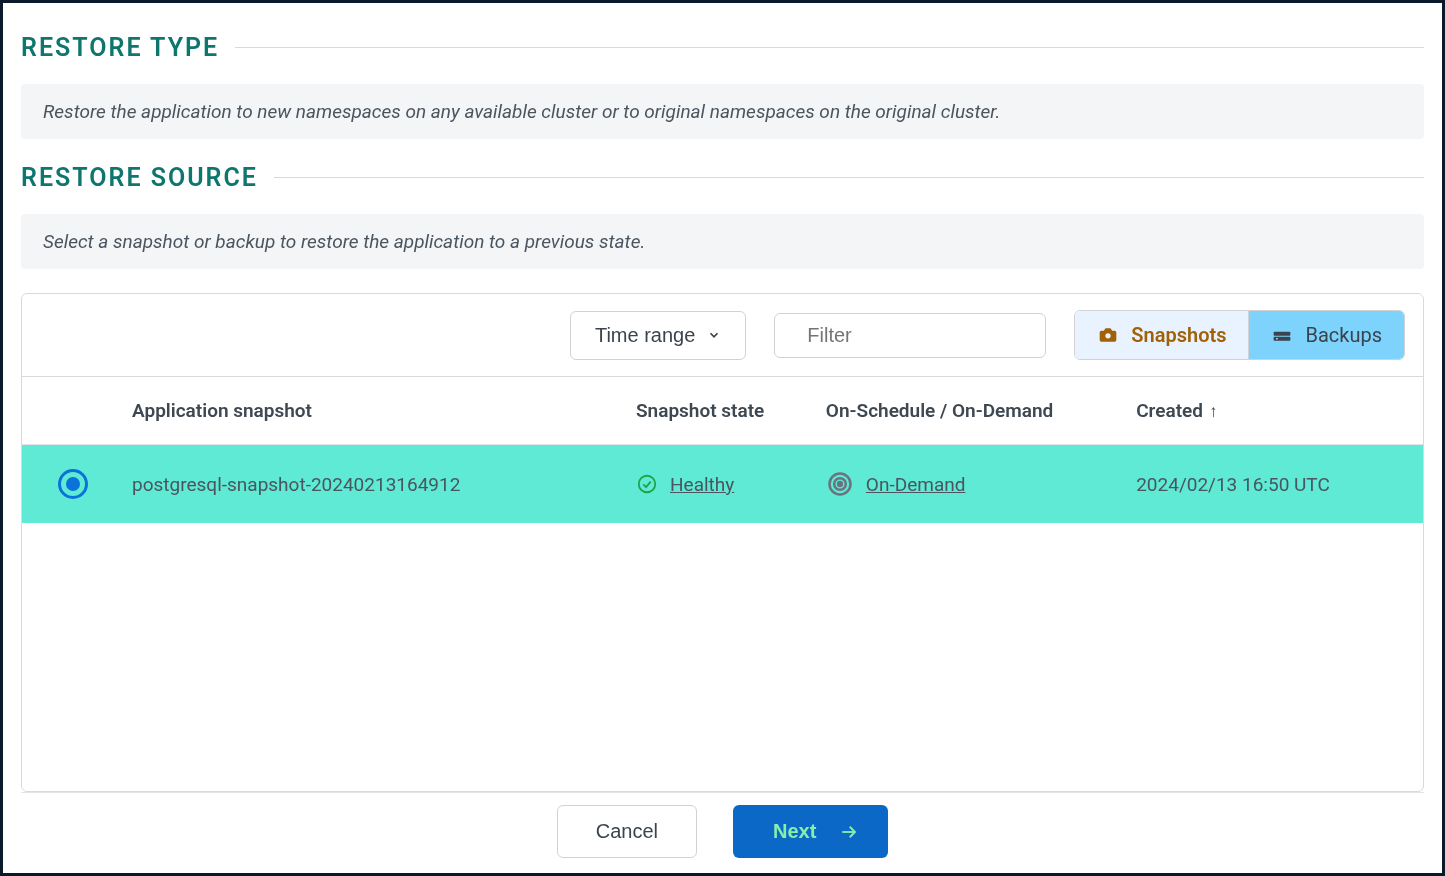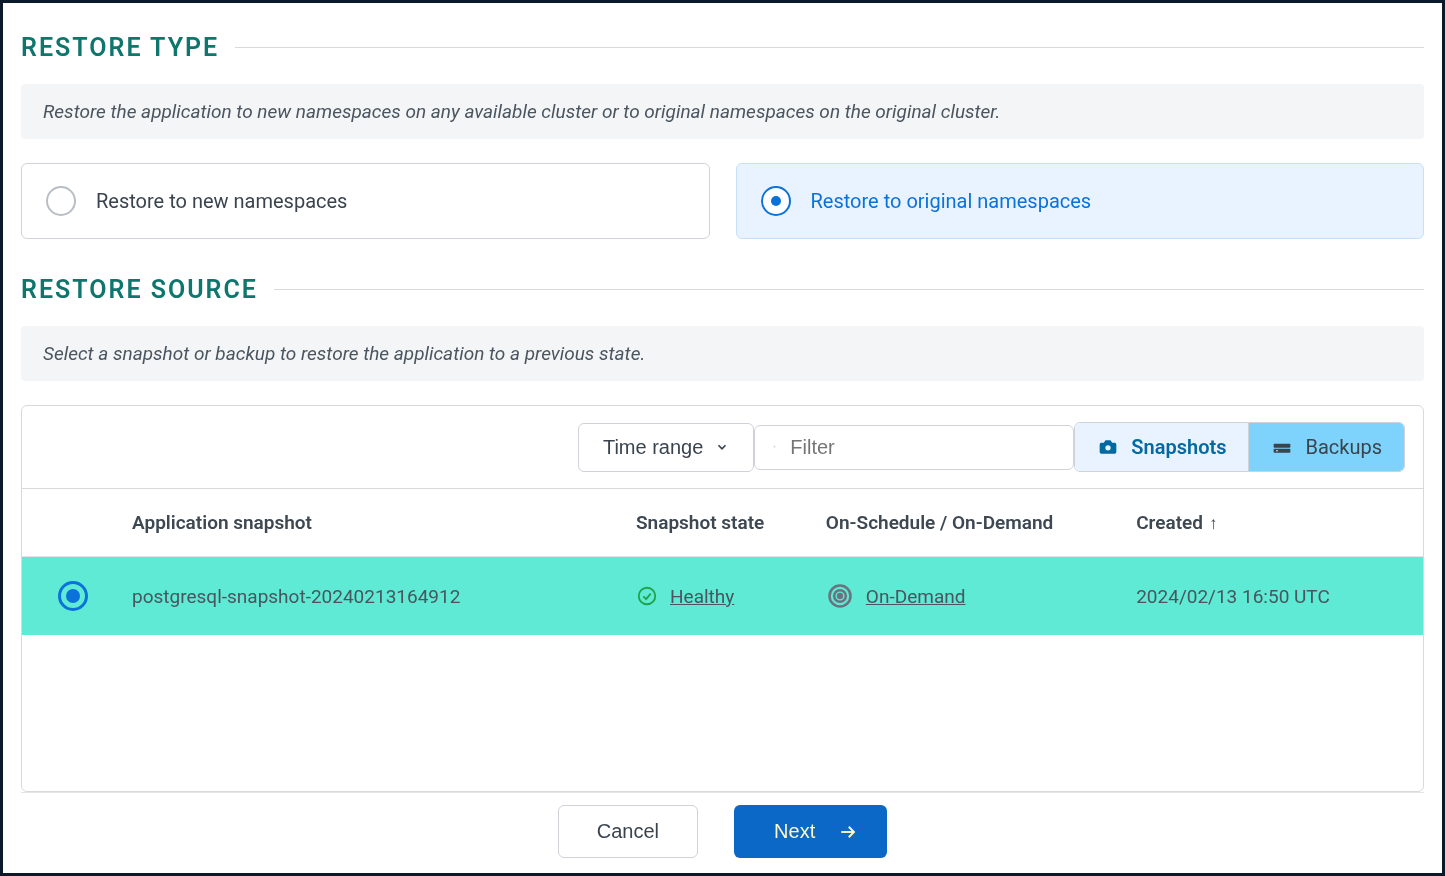--- a/index.html
+++ b/index.html
@@ -98,20 +98,21 @@
     border-radius: 6px;
     flex: 1;
     display: flex;
     flex-direction: column;
     overflow: hidden;
   }
   .source-toolbar {
     display: flex;
     justify-content: flex-end;
     align-items: center;
+    gap: 28px;
     padding: 16px 18px;
     border-bottom: 1px solid #d7dadd;
   }
   .time-range-btn {
     border: 1px solid #cfd3d7;
     border-radius: 6px;
     background: #fff;
     padding: 12px 24px;
     font-size: 20px;
     color: #3a444e;
@@ -123,21 +124,21 @@
   .chevron-down {
     width: 14px; height: 14px;
   }
   .filter-input-wrap {
     border: 1px solid #cfd3d7;
     border-radius: 6px;
     display: flex;
     align-items: center;
     gap: 14px;
     padding: 10px 18px;
-    width: 320px;
+    width: 272px;
   }
   .filter-icon { width: 22px; height: 22px; color: #77838f; }
   .filter-input {
     border: none; outline: none;
     font-size: 20px;
     color: #77838f;
     flex: 1;
     background: transparent;
   }
   .seg-group {
@@ -152,21 +153,21 @@
     font-size: 20px;
     display: flex;
     align-items: center;
     gap: 12px;
     cursor: pointer;
     color: #3a444e;
   }
   .seg-btn + .seg-btn { border-left: 1px solid #cfd3d7; }
   .seg-btn.active {
     background: #e8f3ff;
-    color: #0369a1;
+    color: #a16207;
     font-weight: 600;
   }
   .seg-icon { width: 22px; height: 20px; }
 
   
   .snap-table {
     width: 100%;
     border-collapse: collapse;
   }
   .snap-table th {
@@ -224,53 +225,41 @@
   }
   .btn-cancel {
     border: 1px solid #cfd3d7;
     background: #fff;
     color: #3a444e;
     padding: 14px 38px;
   }
   .btn-next {
     border: none;
     background: #0b68c7;
-    color: #fef9c3;
+    color: #86efac;
     padding: 14px 28px 14px 40px;
     gap: 22px;
-    font-weight: 400;
+    font-weight: 700;
   }
   .arrow-right { width: 22px; height: 18px; }
 
   .content-area { flex: 1; display: flex; flex-direction: column; overflow: hidden; }
 </style>
 </head>
 <body>
 
 <div class="content-area">
 
   <div class="section-header">
     <span class="section-header-title">RESTORE TYPE</span>
     <span class="section-header-rule"></span>
   </div>
 
   <div class="info-bar">Restore the application to new namespaces on any available cluster or to original namespaces on the original cluster.</div>
 
-  <div class="option-row">
-    <div class="option-card">
-      <span class="radio-outer"></span>
-      <span>Restore to new namespaces</span>
-    </div>
-    <div class="option-card selected">
-      <span class="radio-outer">
-          <span class="radio-inner"></span>
-        </span>
-      <span>Restore to original namespaces</span>
-    </div>
-  </div>
 
   <div class="section-header">
     <span class="section-header-title">RESTORE SOURCE</span>
     <span class="section-header-rule"></span>
   </div>
 
   <div class="info-bar">Select a snapshot or backup to restore the application to a previous state.</div>
 
   <div class="source-panel">
     <div class="source-toolbar">

